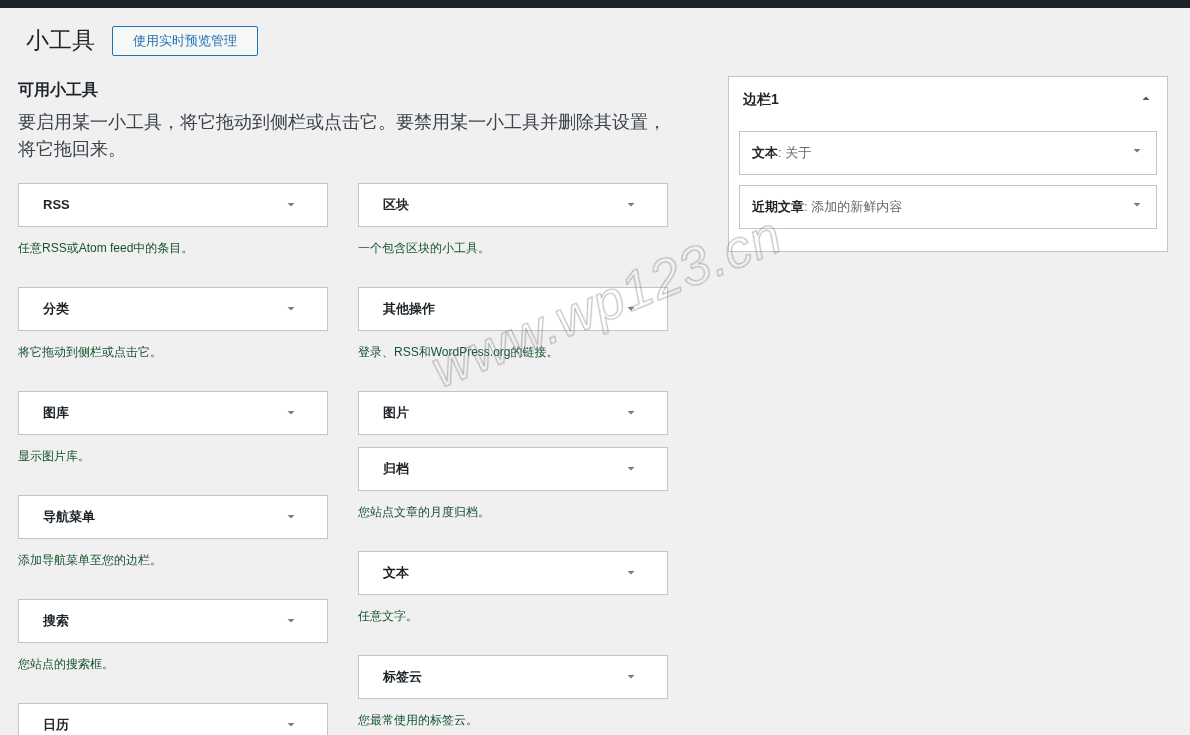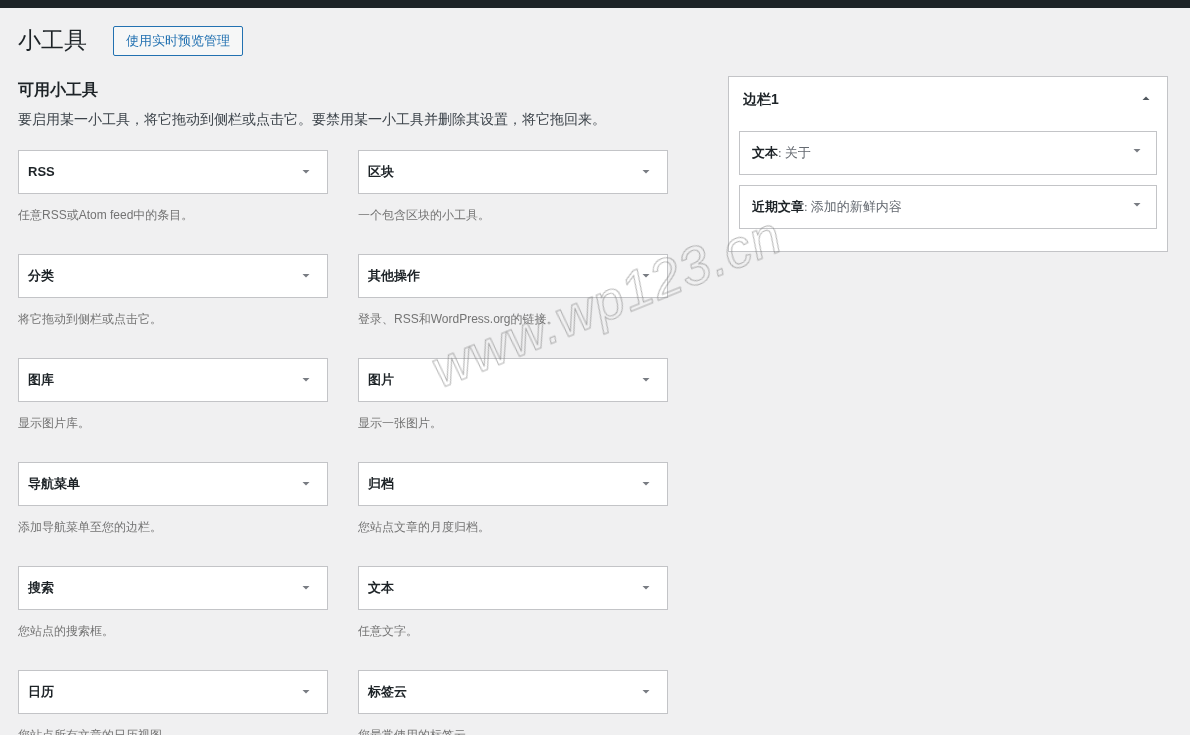--- a/index.html
+++ b/index.html
@@ -14,33 +14,34 @@
     height: 8px;
     background: #1d2327;
     width: 100%;
   }
   .wrap {
     padding: 10px 20px 0 18px;
   }
   .header-row {
     display: flex;
     align-items: flex-end;
-    gap: 26px;
+    gap: 17px;
     margin-bottom: 20px;
     padding-top: 8px;
+    margin-left: 8px;
   }
   h1.page-title {
     font-size: 23px;
     font-weight: 400;
     line-height: 1.3;
     color: #1d2327;
   }
   .page-title-action {
     display: inline-block;
-    padding: 4px 12px;
+    padding: 4px 20px;
     font-size: 13px;
     line-height: 1.5;
     border: 1px solid #2271b1;
     border-radius: 2px;
     color: #2271b1;
     background: #f6f7f7;
     text-decoration: none;
     cursor: pointer;
   }
   .columns {
@@ -55,21 +56,21 @@
     width: 440px;
     border-radius: 12px;
   }
   h2.section-heading {
     font-size: 16px;
     font-weight: 600;
     margin-bottom: 8px;
     padding-top: 4px;
   }
   p.section-desc {
-    font-size: 14px;
+    font-size: 18px;
     color: #3c434a;
     margin-bottom: 20px;
     line-height: 1.5;
   }
   .widget-grid {
     display: flex;
     flex-wrap: wrap;
     gap: 0;
   }
   .widget-col {
@@ -81,21 +82,21 @@
   .widget-item {
     margin-bottom: 12px;
   }
   .widget-top {
     background: #fff;
     border: 1px solid #c3c4c7;
     display: flex;
     align-items: center;
     justify-content: space-between;
     height: 44px;
-    padding: 0 9px;
+    padding: 0 24px;
     cursor: pointer;
     gap: 40px;
   }
   .widget-title {
     font-size: 13px;
     font-weight: 600;
     color: #1d2327;
   }
   .widget-arrow {
     width: 24px;
@@ -104,21 +105,21 @@
     align-items: center;
     justify-content: center;
   }
   .widget-arrow svg {
     width: 14px;
     height: 14px;
     fill: #787c82;
   }
   .widget-desc {
     font-size: 12px;
-    color: #737373;
+    color: #14532d;
     padding: 12px 0 18px 0;
     line-height: 1.5;
   }
   .sidebar-panel {
     background: #fff;
     border: 1px solid #c3c4c7;
   }
   .sidebar-head {
     display: flex;
     align-items: center;
@@ -141,21 +142,20 @@
   .placed-widget {
     border: 1px solid #c3c4c7;
     background: #fff;
     margin-bottom: 10px;
     height: 44px;
     padding: 0 12px;
     display: flex;
     align-items: center;
     justify-content: space-between;
     cursor: pointer;
-    font-family: Liberation Serif, serif;
   }
   .placed-widget-title {
     font-size: 13px;
     color: #1d2327;
   }
   .placed-widget-title .w-name {
     font-weight: 600;
   }
   .placed-widget-title .w-sub {
     color: #646970;
@@ -297,21 +297,20 @@
           </div>
           <div class="widget-item">
             <div class="widget-top">
               <span class="widget-title">图片</span>
               <span class="widget-arrow">
                   <svg viewBox="0 0 20 20">
                     <path d="M5 7l5 5 5-5z"></path>
                   </svg>
                 </span>
             </div>
-            <div class="widget-desc">显示一张图片。</div>
           </div>
           <div class="widget-item">
             <div class="widget-top">
               <span class="widget-title">归档</span>
               <span class="widget-arrow">
                   <svg viewBox="0 0 20 20">
                     <path d="M5 7l5 5 5-5z"></path>
                   </svg>
                 </span>
             </div>

